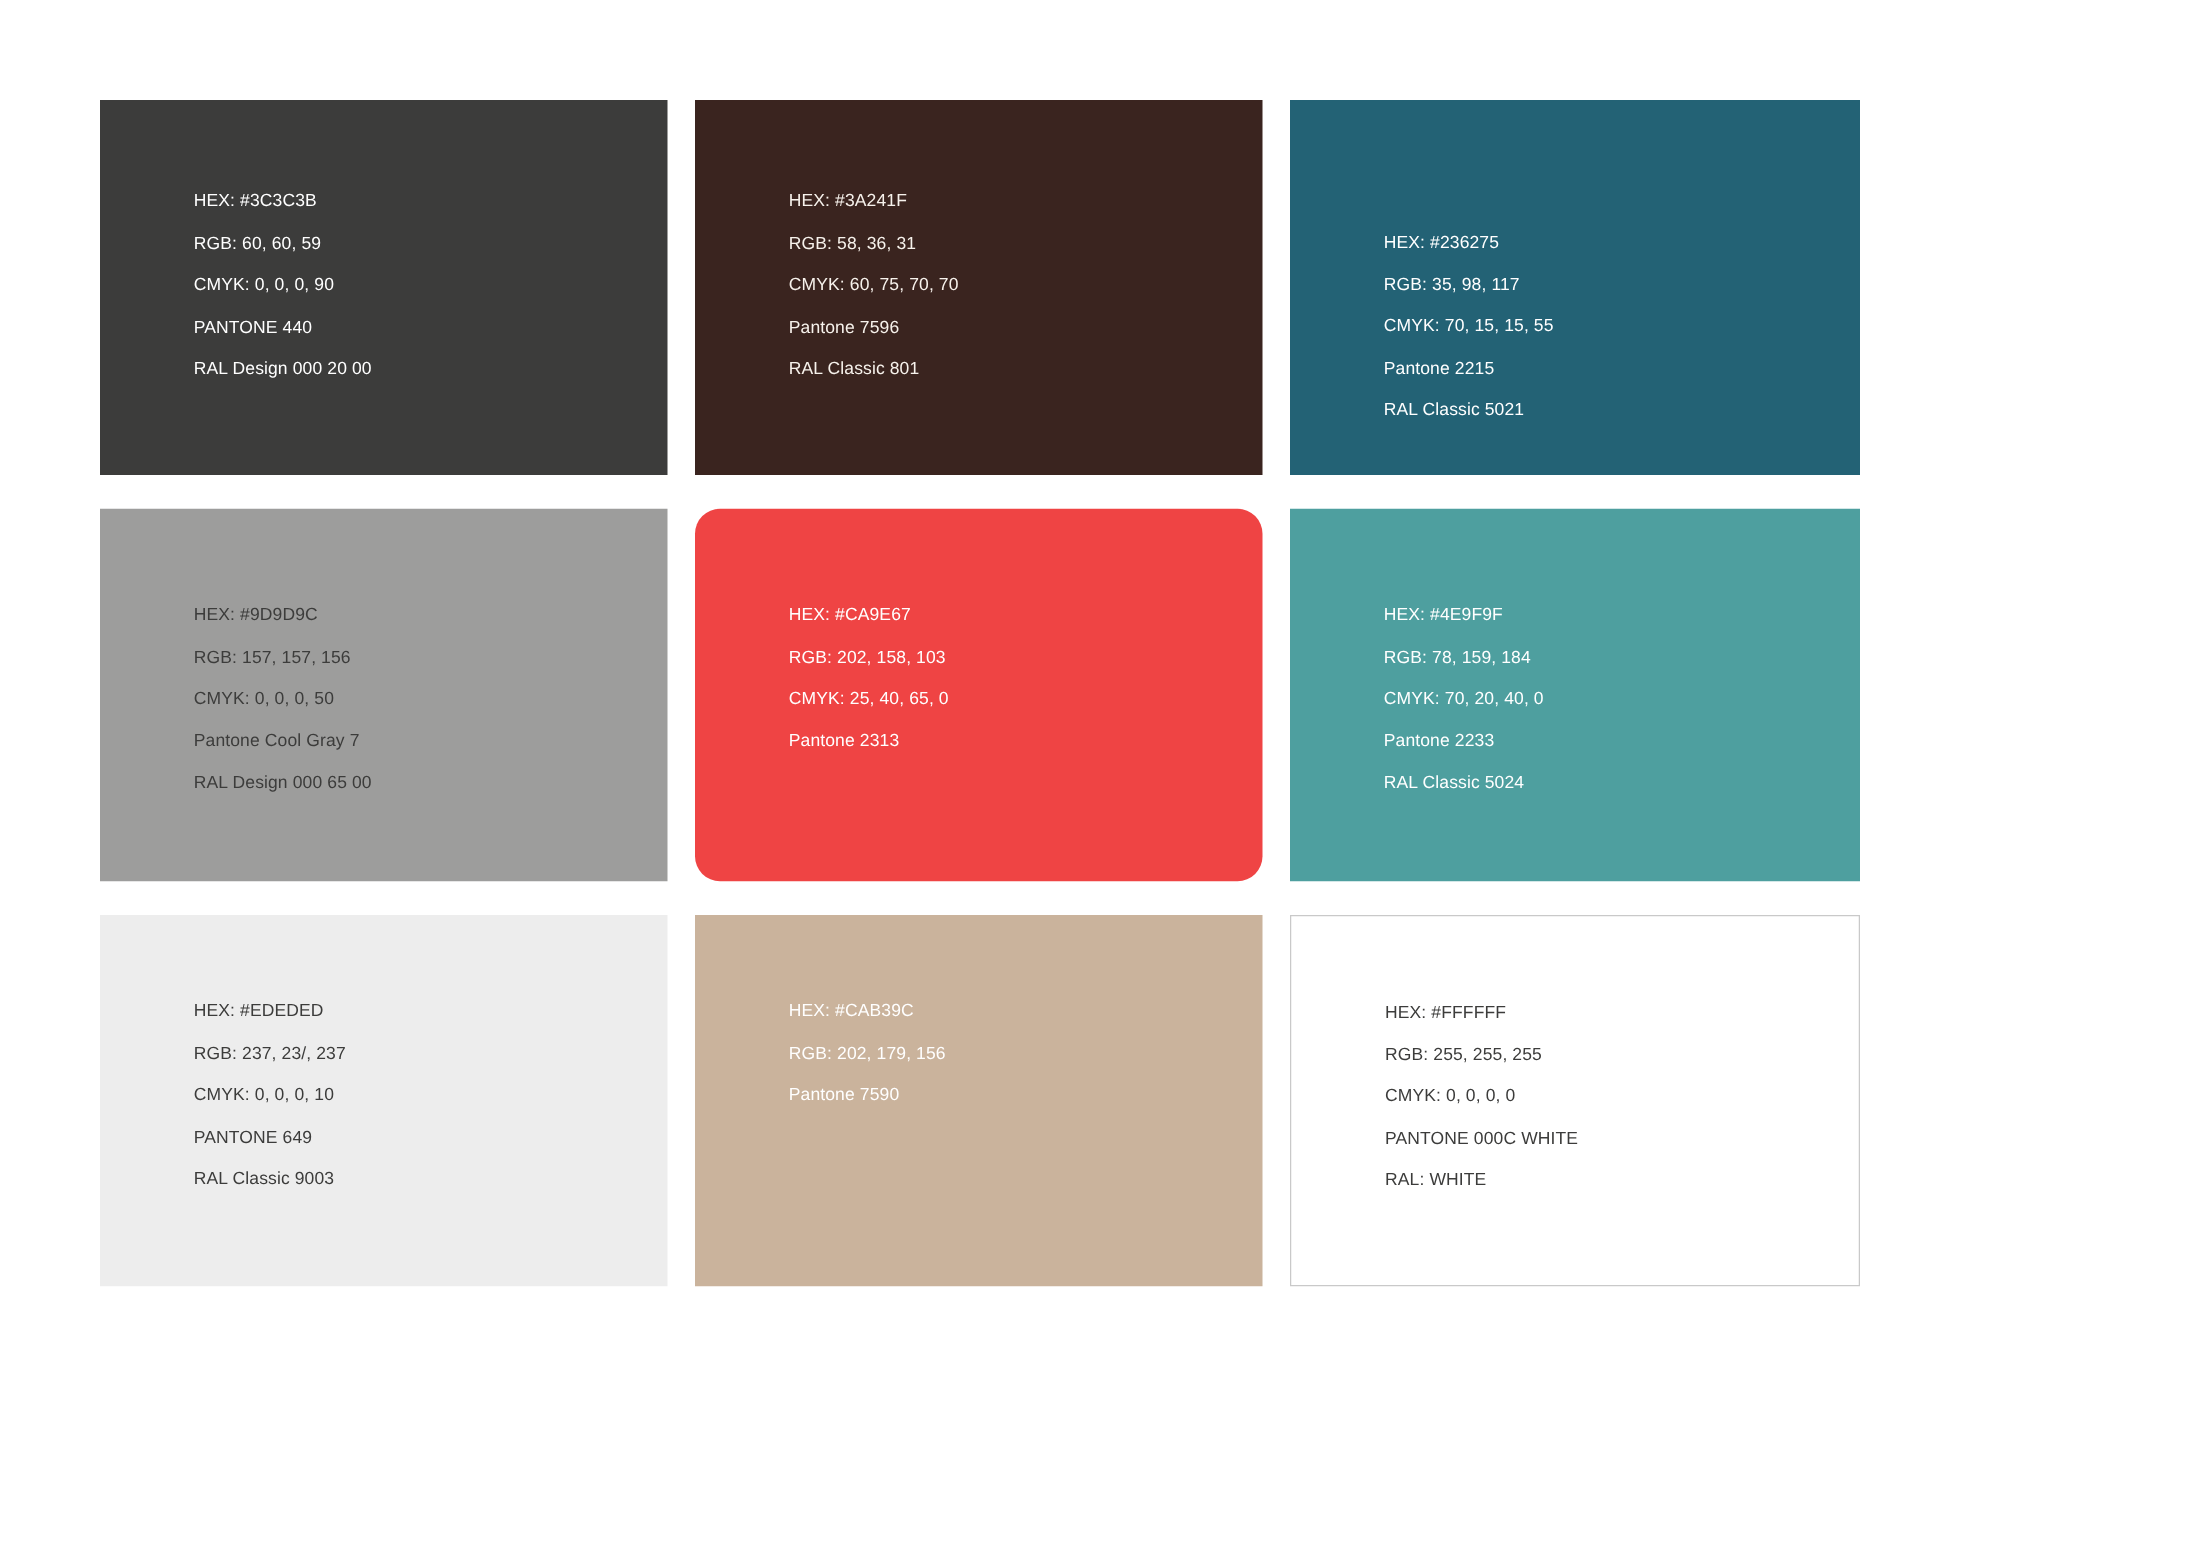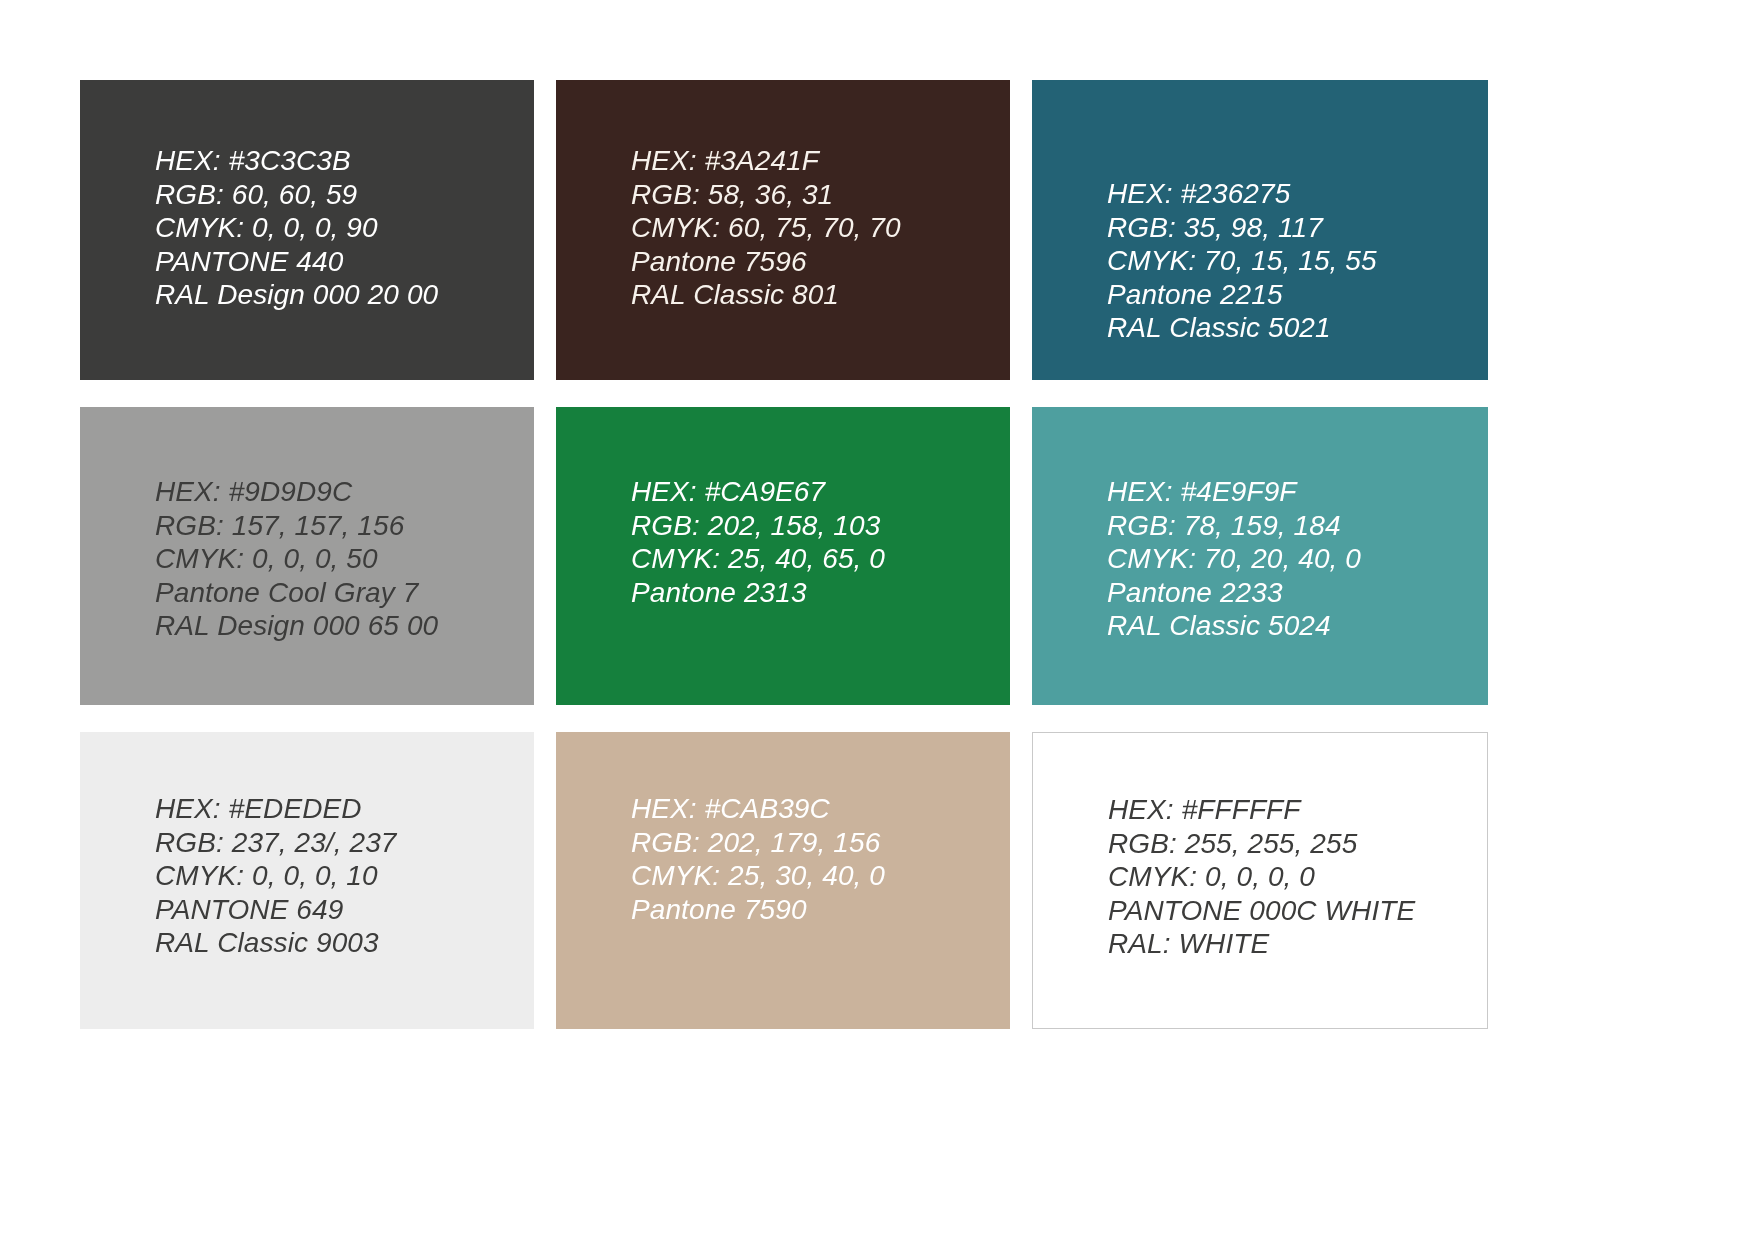--- a/index.html
+++ b/index.html
@@ -41,26 +41,25 @@
     left: 75px;
     right: 12px;
   }
 
   
   .pos-top    { top: 64px; }
   .pos-mid    { top: 68px; }
   .pos-low    { top: 60px; }
 
   .spec-line {
-    font-size: 28px;
+    font-size: 14px;
     line-height: 33.6px;
     letter-spacing: 0.1px;
     white-space: nowrap;
     font-weight: 400;
-    font-style: italic;
   }
 
   .border-thin {
     border: 1px solid #c9c9c9;
   }
 </style>
 </head>
 <body>
 
 <div id="palette-grid">
@@ -93,21 +92,21 @@
     </div>
     <div class="swatch" style="background: rgb(157, 157, 156);">
       <div class="swatch-text pos-mid" style="color: rgb(60, 60, 59);">
         <div class="spec-line">HEX: #9D9D9C</div>
         <div class="spec-line">RGB: 157, 157, 156</div>
         <div class="spec-line">CMYK: 0, 0, 0, 50</div>
         <div class="spec-line">Pantone Cool Gray 7</div>
         <div class="spec-line">RAL Design 000 65 00</div>
       </div>
     </div>
-    <div class="swatch" style="background: #15803d;">
+    <div class="swatch" style="background: #ef4444; border-radius: 20px;">
       <div class="swatch-text pos-mid" style="color: rgb(255, 255, 255);">
         <div class="spec-line">HEX: #CA9E67</div>
         <div class="spec-line">RGB: 202, 158, 103</div>
         <div class="spec-line">CMYK: 25, 40, 65, 0</div>
         <div class="spec-line">Pantone 2313</div>
       </div>
     </div>
     <div class="swatch" style="background: rgb(78, 159, 159);">
       <div class="swatch-text pos-mid" style="color: rgb(255, 255, 255);">
         <div class="spec-line">HEX: #4E9F9F</div>
@@ -123,21 +122,20 @@
         <div class="spec-line">RGB: 237, 23/, 237</div>
         <div class="spec-line">CMYK: 0, 0, 0, 10</div>
         <div class="spec-line">PANTONE 649</div>
         <div class="spec-line">RAL Classic 9003</div>
       </div>
     </div>
     <div class="swatch" style="background: rgb(202, 179, 156);">
       <div class="swatch-text pos-low" style="color: rgb(255, 255, 255);">
         <div class="spec-line">HEX: #CAB39C</div>
         <div class="spec-line">RGB: 202, 179, 156</div>
-        <div class="spec-line">CMYK: 25, 30, 40, 0</div>
         <div class="spec-line">Pantone 7590</div>
       </div>
     </div>
     <div class="swatch border-thin" style="background: rgb(255, 255, 255); border-color: rgb(201, 201, 201);">
       <div class="swatch-text pos-low" style="color: rgb(60, 60, 59);">
         <div class="spec-line">HEX: #FFFFFF</div>
         <div class="spec-line">RGB: 255, 255, 255</div>
         <div class="spec-line">CMYK: 0, 0, 0, 0</div>
         <div class="spec-line">PANTONE 000C WHITE</div>
         <div class="spec-line">RAL: WHITE</div>

